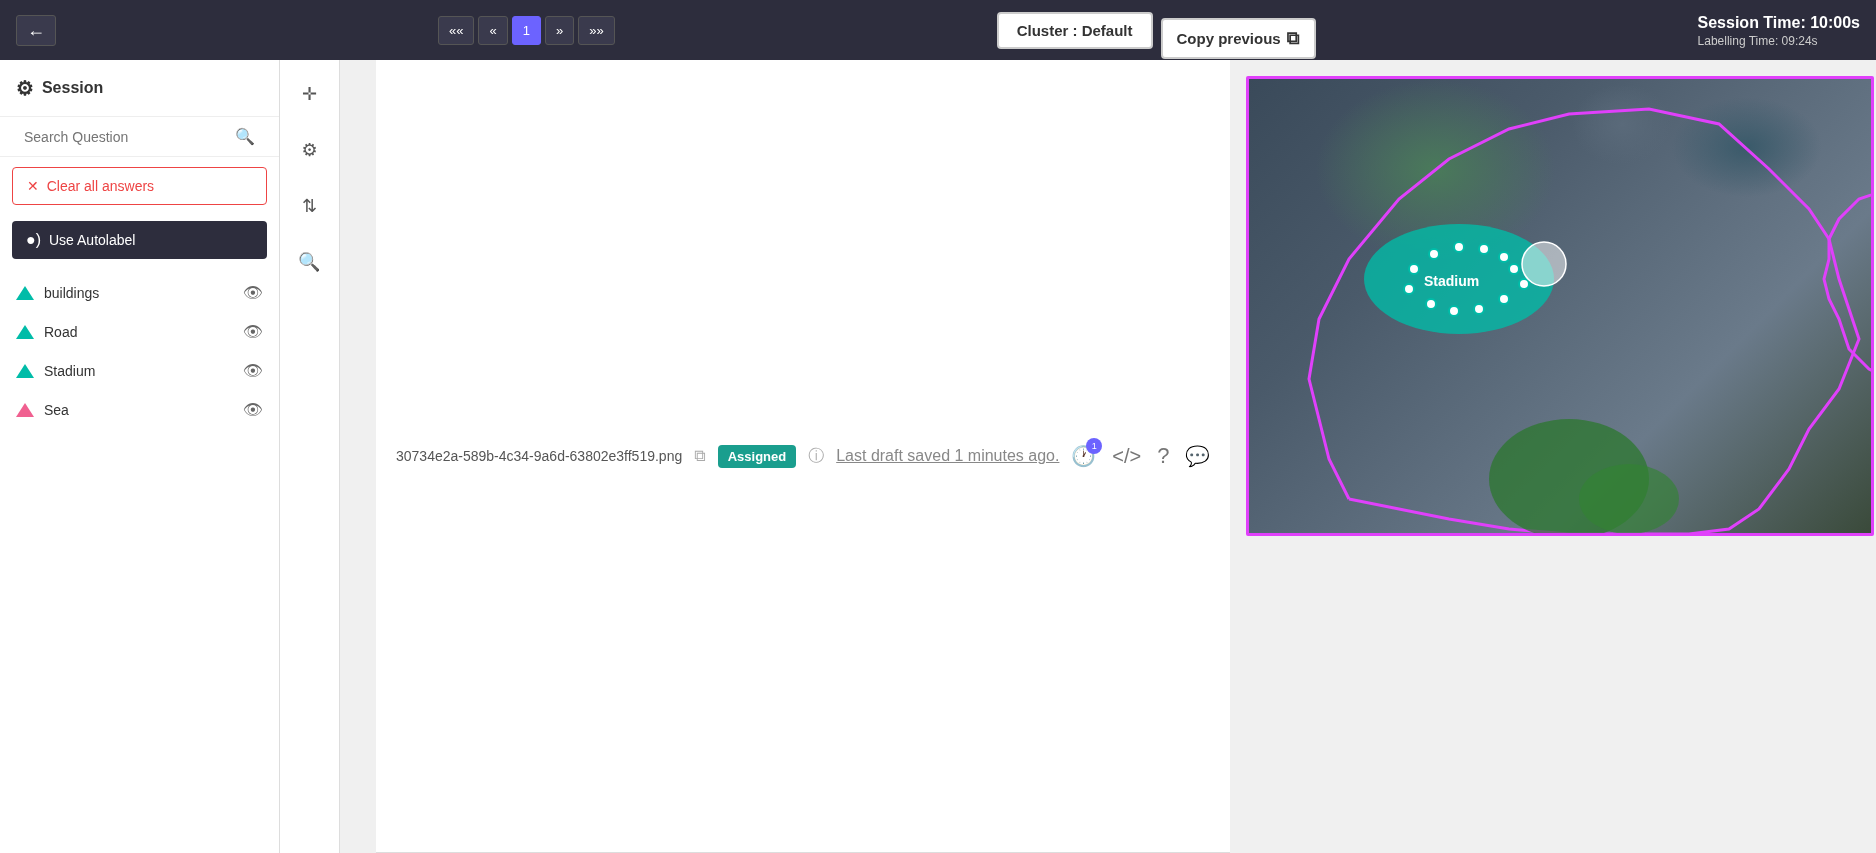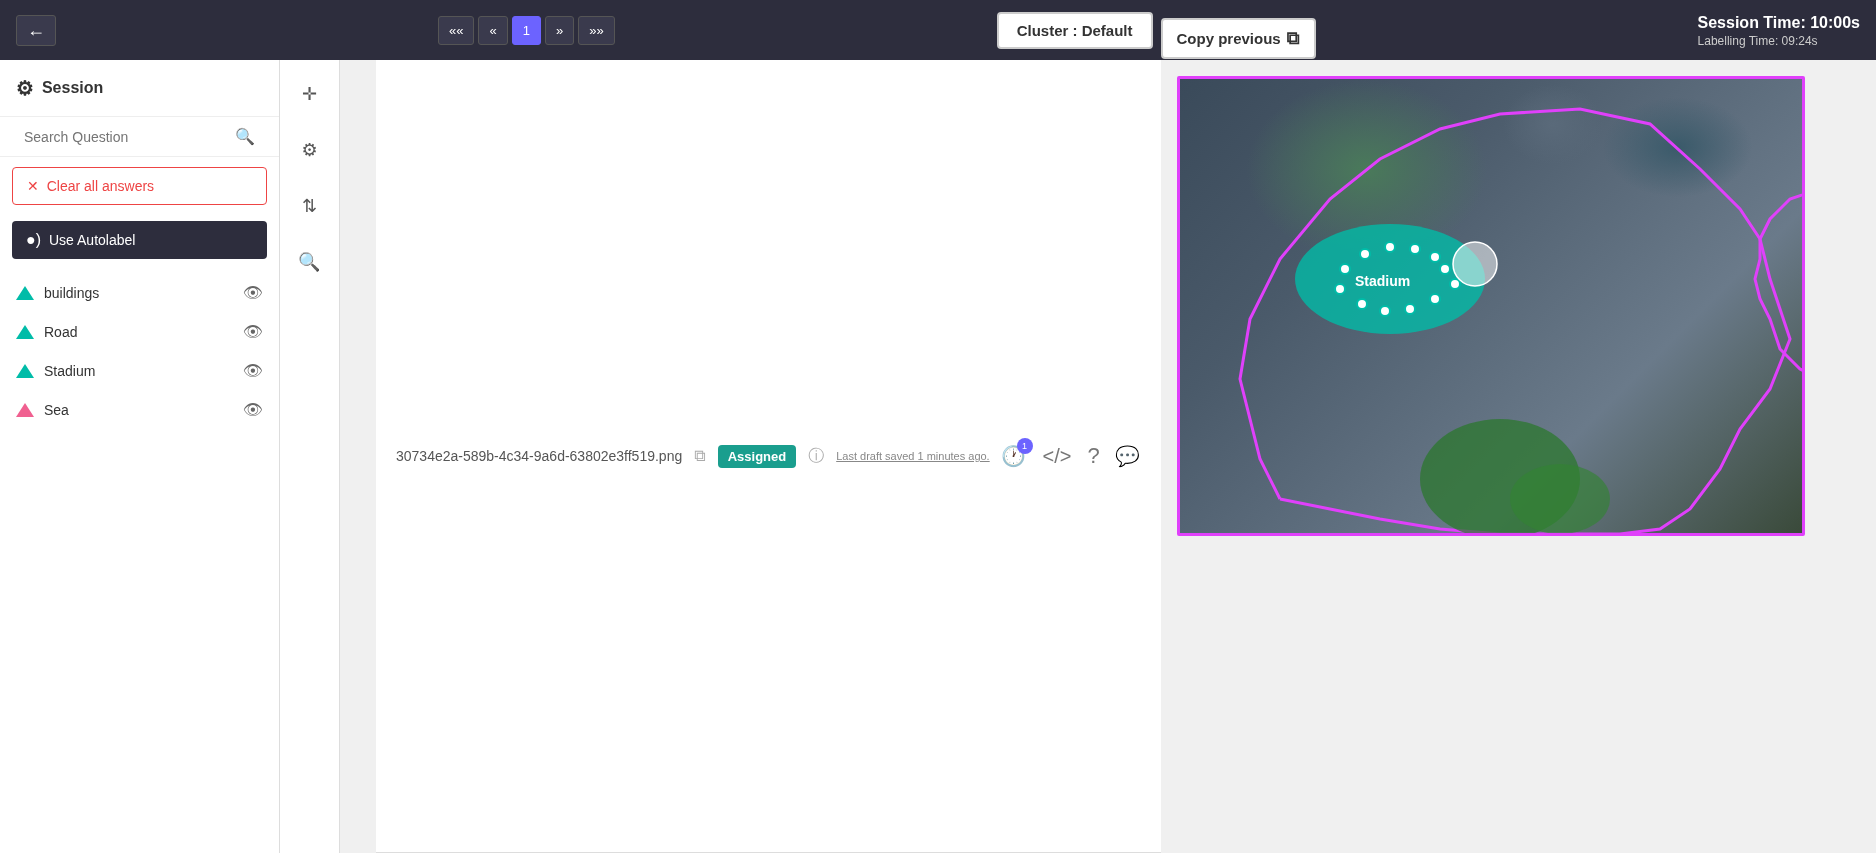--- a/index.html
+++ b/index.html
@@ -187,21 +187,21 @@
       padding: 4px 10px;
       border-radius: 4px;
       font-size: 13px;
       font-weight: bold;
     }
     .info-icon {
       color: #aaa;
       font-size: 16px;
       cursor: pointer;
     }
-    .draft-saved { color: #888; font-size: 11px; text-decoration: underline; cursor: pointer; margin-left: auto; }
+    .draft-saved { color: #888; font-size: 16px; text-decoration: underline; cursor: pointer; margin-left: auto; }
     .header-icons { display: flex; align-items: center; gap: 16px; font-size: 20px; color: #777; }
     .header-icon { cursor: pointer; position: relative; }
     .notification-badge {
       position: absolute;
       top: -6px; right: -6px;
       background: #6c63ff;
       color: white;
       font-size: 9px;
       width: 16px; height: 16px;
       border-radius: 50%;

